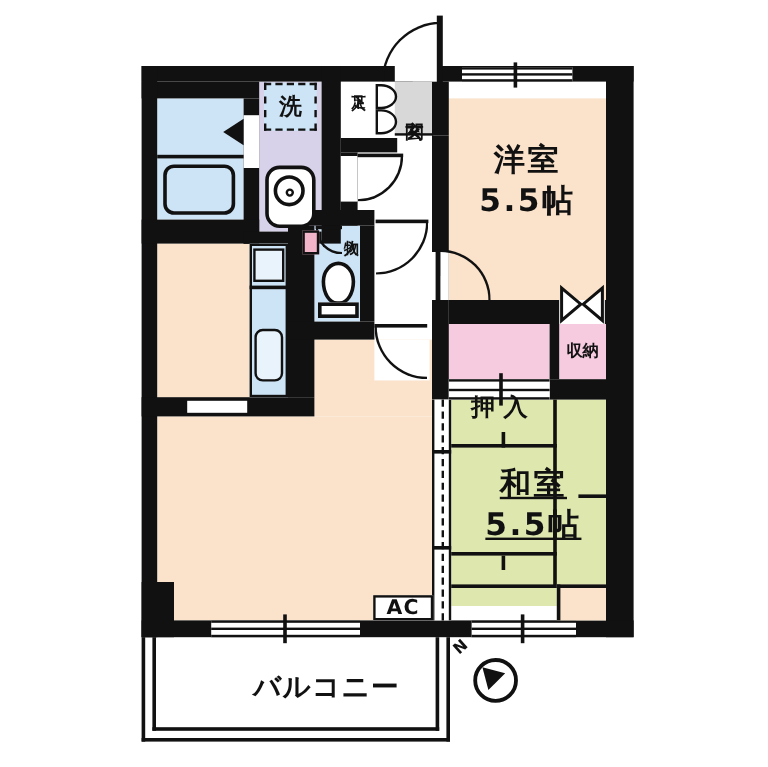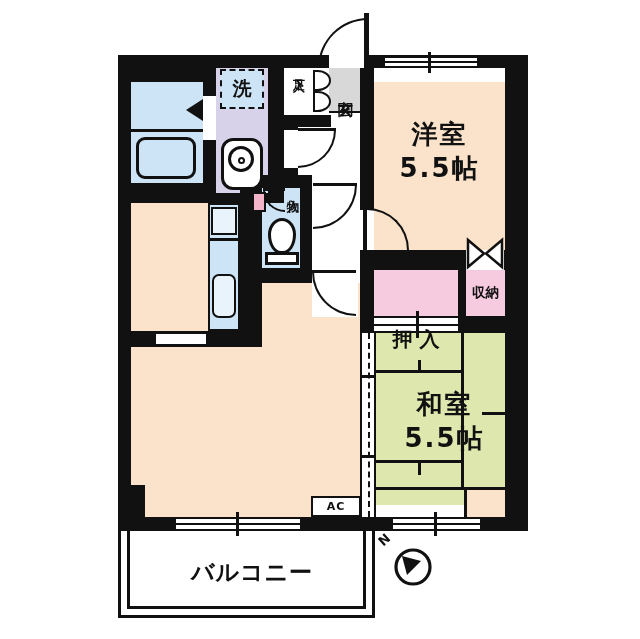--- a/index.html
+++ b/index.html
@@ -159,26 +159,26 @@
   <div class="b" style="left:208px;top:203px;width:32px;height:128px;background:#cde4f6;border:2.5px solid #111;"></div>
   <div class="b" style="left:211px;top:207px;width:26px;height:28px;background:#e9f3fb;border:2px solid #111;"></div>
   <div class="b wall" style="left:208px;top:238px;width:32px;height:3px;"></div>
   <div class="b" style="left:212px;top:274px;width:24px;height:44px;background:#e9f3fb;border:2.5px solid #111;border-radius:7px;"></div>
 
   <div class="b" style="left:252px;top:192px;width:14px;height:20px;background:#f3b3c8;border:2px solid #111;"></div>
   <div class="b fixture" style="left:268px;top:218px;width:28px;height:36px;border-radius:50% 50% 46% 46%/46% 46% 54% 54%;"></div>
   <div class="b fixture" style="left:265px;top:252px;width:34px;height:13px;"></div>
 
   <div class="b cflex" style="left:311px;top:496px;width:50px;height:21px;background:#fff;border:2.5px solid #111;">
-    <span style="font-size:11px;letter-spacing:1px;">AC</span>
+    <span style="font-size:17px;letter-spacing:1px;">AC</span>
   </div>
 
   <div class="b" style="left:118px;top:531px;width:257px;height:87px;border-left:3px solid #111;border-right:3px solid #111;border-bottom:3px solid #111;"></div>
   <div class="b" style="left:127px;top:531px;width:239px;height:78px;border-left:3px solid #111;border-right:3px solid #111;border-bottom:3px solid #111;"></div>
-  <div class="b cflex" style="left:124px;top:556px;width:256px;height:32px;">
+  <div class="b cflex" style="left:144px;top:556px;width:256px;height:32px;">
     <span style="font-size:23px;letter-spacing:1px;">バルコニー</span>
   </div>
 
   <svg class="b" style="left:392px;top:546px;" width="42" height="42" viewBox="0 0 42 42">
     <circle cx="21" cy="21" r="17" fill="#fff" stroke="#111" stroke-width="3.2"></circle>
     <polygon points="10,10 29,15 15,29" fill="#111"></polygon>
   </svg>
   <div class="b" style="left:378px;top:529px;width:20px;height:16px;transform:rotate(-42deg);font-size:13px;">N</div>
 
   <div class="b vtxt" style="left:287px;top:70px;width:20px;height:46px;font-size:12px;">下足入</div>
@@ -188,18 +188,18 @@
     <div>5.5帖</div>
   </div>
   <div class="b cflex" style="left:374px;top:277px;width:84px;height:32px;margin-top:46px;">
     <span style="font-size:20px;letter-spacing:7px;padding-left:7px;">押入</span>
   </div>
   <div class="b cflex" style="left:466px;top:281px;width:39px;height:24px;">
     <span style="font-size:13.5px;">収納</span>
   </div>
   <div class="b lbl-big" style="left:131px;top:395px;width:231px;">
   </div>
-  <div class="b lbl-big" style="left:376px;top:388px;width:137px;">
+  <div class="b lbl-big" style="left:376px;top:388px;width:137px;text-decoration:underline;">
     <div>和室</div>
     <div>5.5帖</div>
   </div>
 
 </div>
 
 </body></html>

